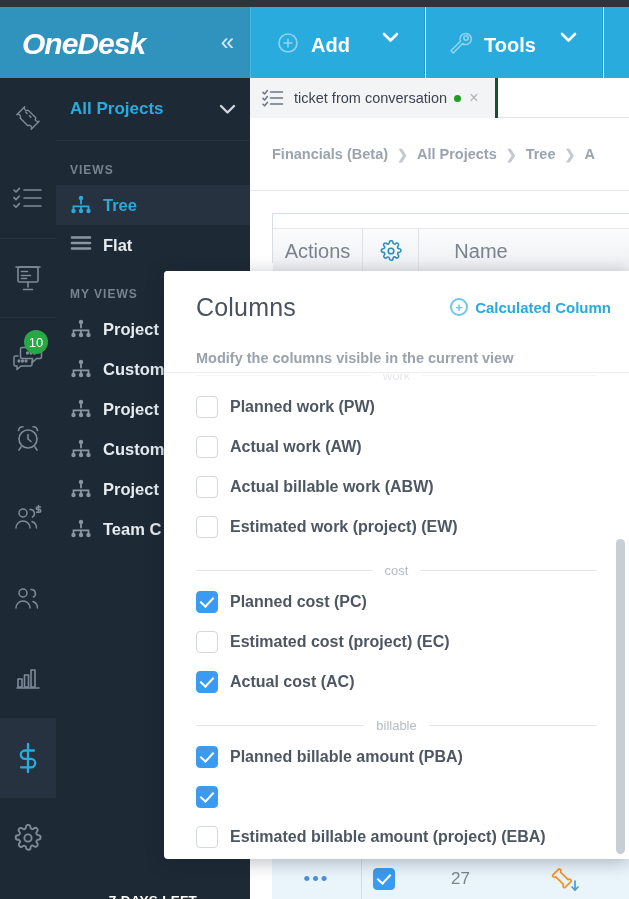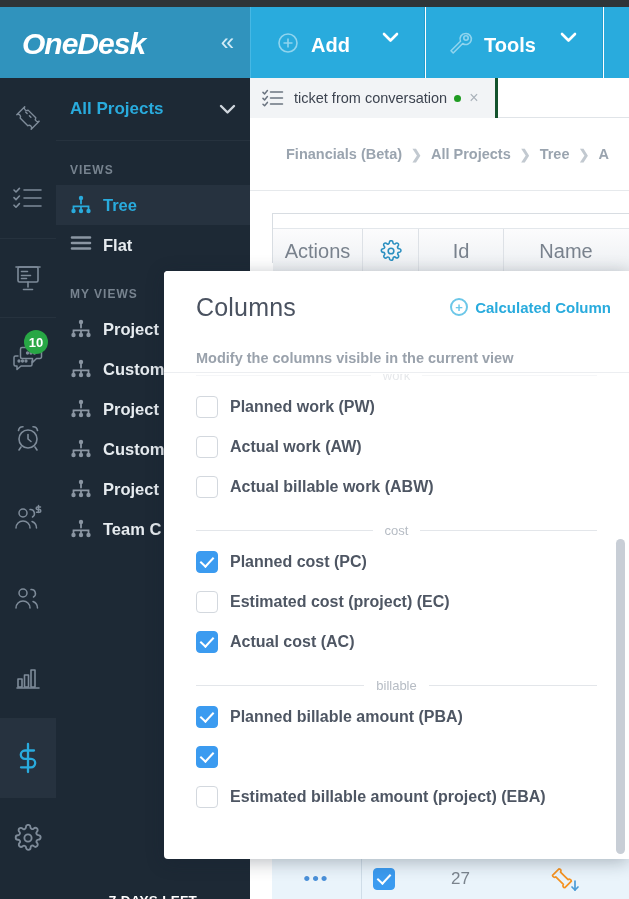--- a/index.html
+++ b/index.html
@@ -75,21 +75,21 @@
   .tab-label { font-size: 14.5px; color: #3d4450; }
   .tab-dot {
     width: 7px; height: 7px; border-radius: 50%;
     background: #1f9c22; margin-left: 7px;
   }
   .tab-close { margin-left: 8px; font-size: 16px; color: #aab2ba; cursor: pointer; }
 
   
   .breadcrumb {
     position: absolute; top: 118px; left: 250px; width: 379px; height: 72px;
-    background: #fff; display: flex; align-items: center; padding-left: 36px;
+    background: #fff; display: flex; align-items: center; padding-left: 22px;
     overflow: hidden; white-space: nowrap;
   }
   .bc-item { font-size: 14.5px; font-weight: bold; color: #9aa4af; }
   .bc-sep { font-size: 13px; color: #c2c9d0; margin: 0 9px; font-weight: bold; }
 
   
   .tablearea {
     position: absolute; top: 190px; left: 250px; width: 379px; height: 709px;
     background: #fff; border-top: 1px solid #e6e9ec;
   }
@@ -143,21 +143,21 @@
     position: relative; width: 56px; height: 80px;
     display: flex; align-items: center; justify-content: center;
     color: #7e8b99; cursor: pointer;
   }
   .rail-item.sep-top { border-top: 1px solid #26323e; }
   .rail-item.sep-bot { border-bottom: 1px solid #26323e; }
   .rail-item.active { background: #26323f; color: #29abdd; }
   .rail-badge {
     position: absolute; top: 12px; right: 8px;
     min-width: 24px; height: 24px; border-radius: 12px;
-    background: #28a745; color: #fff; font-size: 13px; font-weight: bold;
+    background: #28a745; color: #fff; font-size: 13px; font-weight: normal;
     display: flex; align-items: center; justify-content: center;
     padding: 0 4px;
   }
 
   
   .sidebar {
     position: absolute; top: 78px; left: 56px; width: 194px; height: 821px;
     background: #1d2935;
   }
   .sb-header {
@@ -335,21 +335,20 @@
       <div class="table-toolbar"></div>
       <div class="thead">
         <div class="th th-actions">Actions</div>
         <div class="th th-gear">
           <svg width="22" height="22" viewBox="0 0 24 24" fill="none" stroke="#2a8fc0" stroke-width="1.7" stroke-linecap="round" stroke-linejoin="round">
             <circle cx="12" cy="12" r="3.1"></circle>
             <path d="M19.4 14.4a1.6 1.6 0 0 0 .32 1.77l.06.05a1.95 1.95 0 1 1-2.76 2.76l-.05-.06a1.6 1.6 0 0 0-1.77-.32 1.6 1.6 0 0 0-.97 1.47v.16a1.95 1.95 0 1 1-3.9 0v-.08a1.6 1.6 0 0 0-1.05-1.47 1.6 1.6 0 0 0-1.77.32l-.05.06A1.95 1.95 0 1 1 4.7 16.3l.06-.05a1.6 1.6 0 0 0 .32-1.77 1.6 1.6 0 0 0-1.47-.97H3.4a1.95 1.95 0 1 1 0-3.9h.08a1.6 1.6 0 0 0 1.47-1.05 1.6 1.6 0 0 0-.32-1.77L4.57 6.7A1.95 1.95 0 1 1 7.33 3.95l.05.06a1.6 1.6 0 0 0 1.77.32h.08a1.6 1.6 0 0 0 .97-1.47V2.7a1.95 1.95 0 1 1 3.9 0v.08a1.6 1.6 0 0 0 .97 1.47 1.6 1.6 0 0 0 1.77-.32l.05-.06A1.95 1.95 0 1 1 19.64 6.63l-.06.05a1.6 1.6 0 0 0-.32 1.77v.08a1.6 1.6 0 0 0 1.47.97h.16a1.95 1.95 0 1 1 0 3.9h-.08a1.6 1.6 0 0 0-1.47.97z"></path>
           </svg>
           <span class="gear-pointer"></span>
         </div>
-        <div class="th th-id">Id</div>
         <div class="th th-name">Name</div>
       </div>
     </div>
   </div>
 
   <div class="trow">
     <div class="td td-actions">
       <span class="dots">•••</span>
     </div>
     <div class="td td-check">
@@ -629,20 +628,24 @@
         <span class="chk-label">Planned work (PW)</span>
       </div>
       <div class="chk-row">
         <span class="chk"></span>
         <span class="chk-label">Actual work (AW)</span>
       </div>
       <div class="chk-row">
         <span class="chk"></span>
         <span class="chk-label">Actual billable work (ABW)</span>
       </div>
+      <div class="chk-row">
+        <span class="chk"></span>
+        <span class="chk-label">Estimated work (project) (EW)</span>
+      </div>
 
       <div class="grp-label" style="margin-top:16px;">
         <span class="ln"></span>
         <span class="tx">cost</span>
         <span class="ln"></span>
       </div>
       <div class="chk-row">
         <span class="chk on"></span>
         <span class="chk-label">Planned cost (PC)</span>
       </div>

